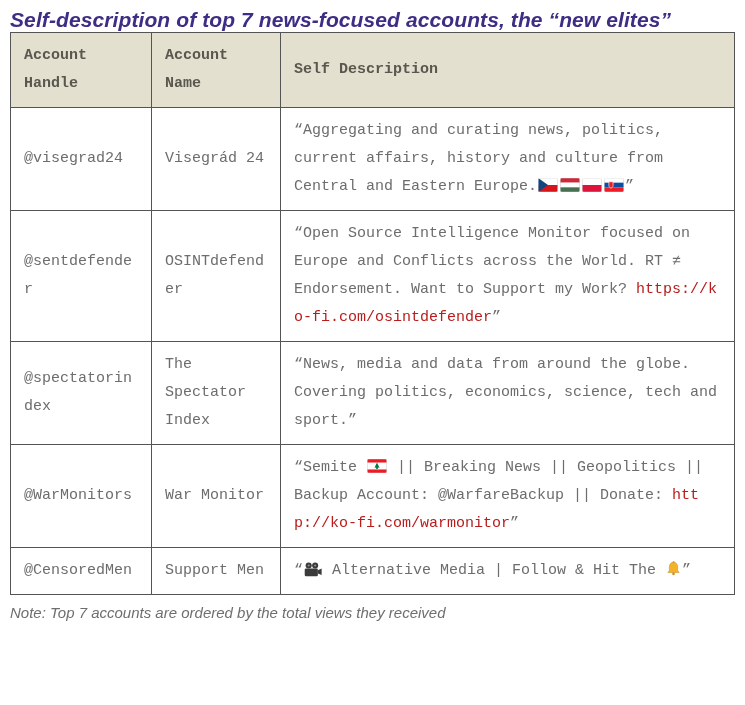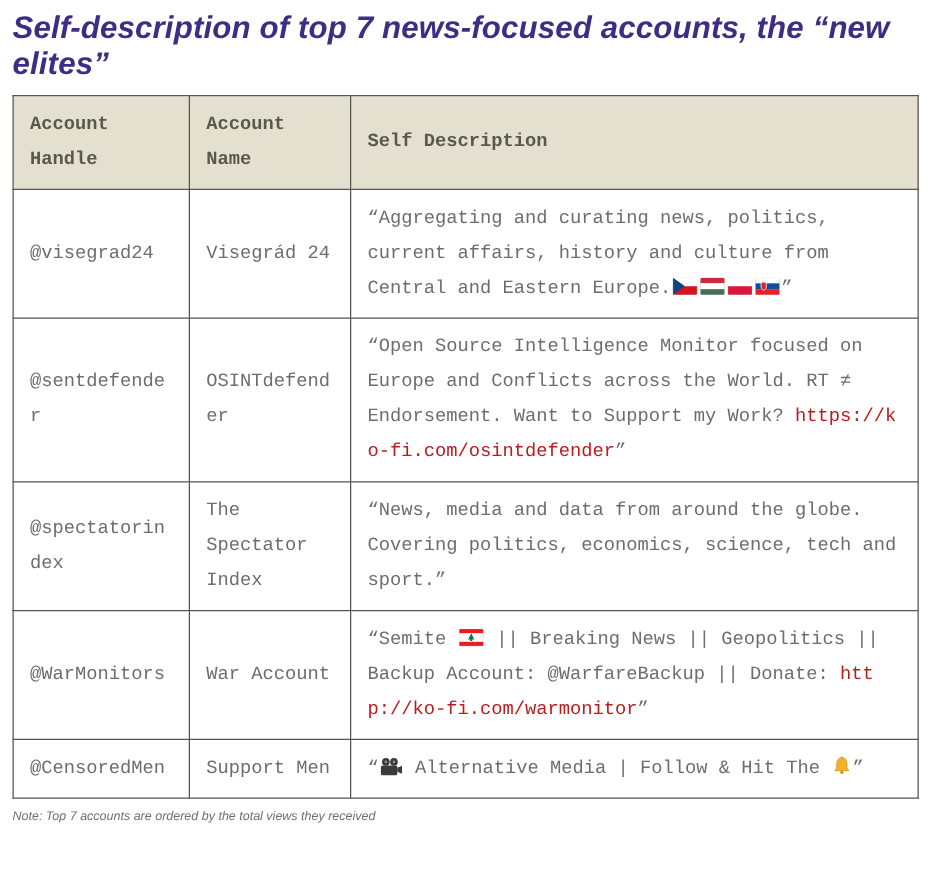--- a/index.html
+++ b/index.html
@@ -7,22 +7,22 @@
     padding: 0;
     width: 745px;
     height: 705px;
     background: #ffffff;
     font-family: "Liberation Sans", "DejaVu Sans", sans-serif;
     overflow: hidden;
   }
   .page { padding: 6px 11px 0 10px; }
 
   .title {
-    margin: 2px 0 10px 0;
-    font-size: 25px;
+    margin: 2px 0 0 0;
+    font-size: 21px;
     font-weight: 700;
     font-style: italic;
     color: #3e2d84;
     letter-spacing: 0.1px;
   }
 
   table.accounts {
     border-collapse: collapse;
     table-layout: fixed;
     width: 724px;
@@ -54,21 +54,21 @@
     color: #b91c1c;
     text-decoration: none;
     word-break: break-all;
     cursor: pointer;
     margin-top: 42px;
   }
   .nowrap { white-space: nowrap; }
 
   .note {
     margin-top: 9px;
-    font-size: 10px;
+    font-size: 15px;
     font-style: italic;
     color: #6e6e6e;
   }
 
   svg.inline-icon {
     display: inline-block;
     overflow: hidden;
     vertical-align: -2px;
     margin: 0 1px;
   }
@@ -190,21 +190,21 @@
   </tr>
 
   <tr>
     <td class="handle-cell"><span>@spectatorindex</span></td>
     <td class="name-cell"><span>The Spectator Index</span></td>
     <td class="desc-cell"><span>“News, media and data from around the globe. Covering politics, economics, science, tech and sport.”</span></td>
   </tr>
 
   <tr>
     <td class="handle-cell"><span>@WarMonitors</span></td>
-    <td class="name-cell"><span>War Account</span></td>
+    <td class="name-cell"><span>War Monitor</span></td>
     <td class="desc-cell"><span>“Semite </span><svg class="inline-icon flag-lebanon">
               <use href="#flag-lebanon"></use>
             </svg><span> || Breaking News || Geopolitics || Backup Account: @WarfareBackup || Donate: </span><a class="link" href="#">http://ko-fi.com/warmonitor</a><span>”</span></td>
   </tr>
 
 
   <tr>
     <td class="handle-cell"><span>@CensoredMen</span></td>
     <td class="name-cell"><span>Support Men</span></td>
     <td class="desc-cell"><span>“</span><svg class="inline-icon movie-camera">

